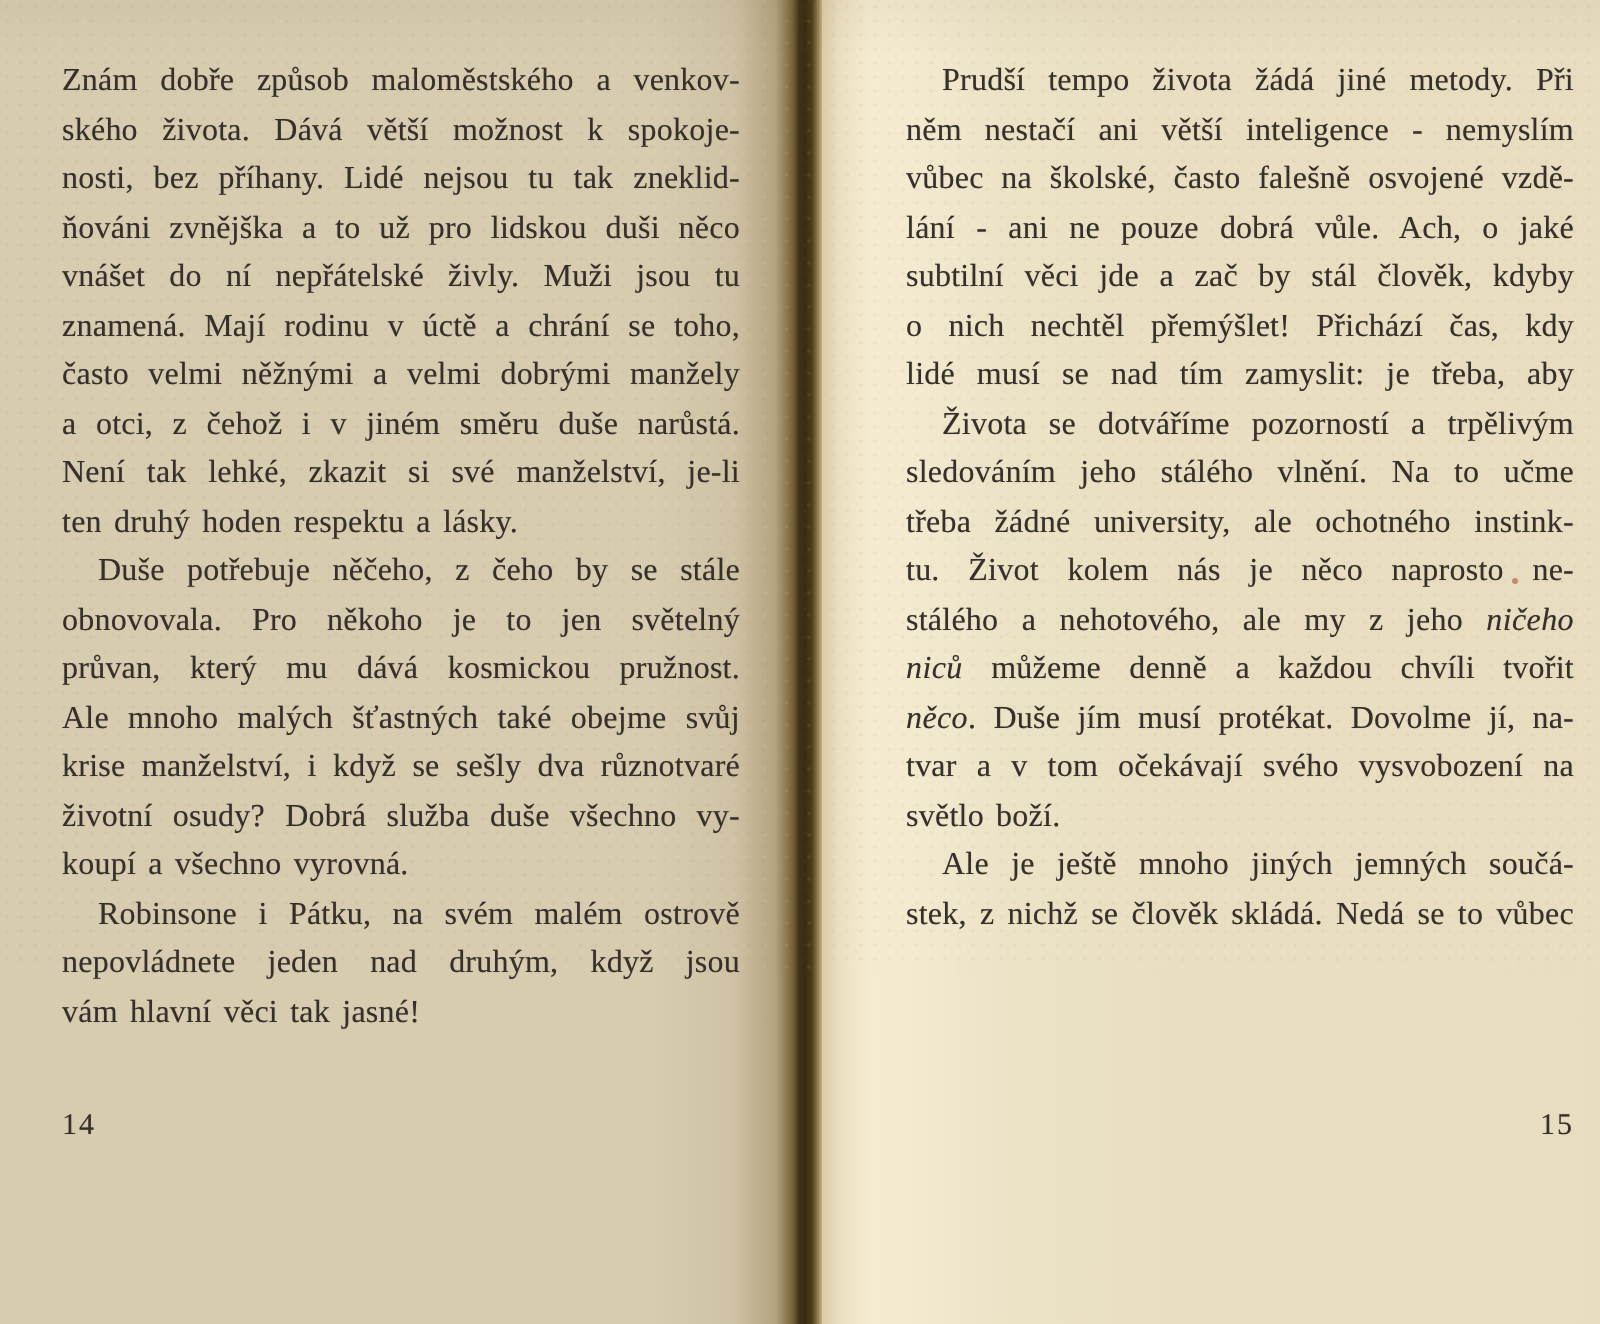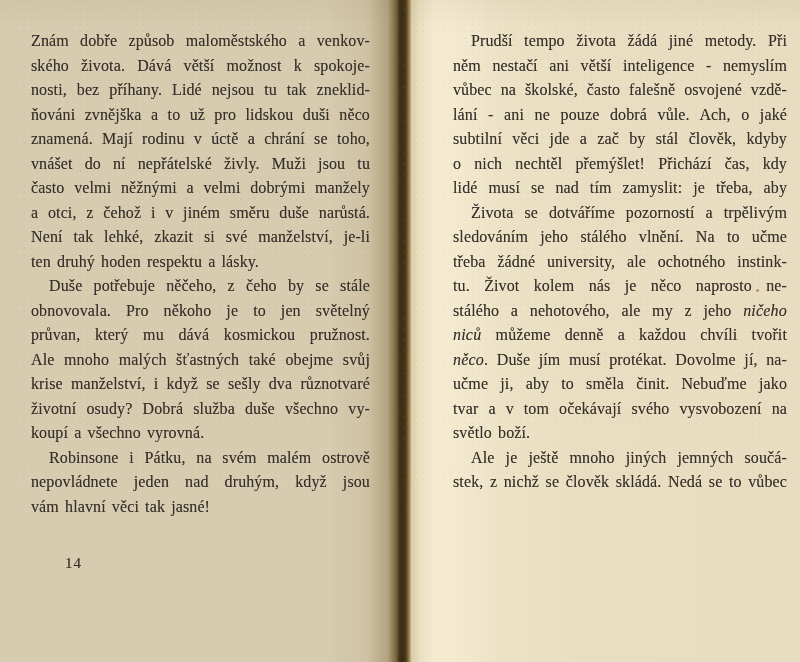--- a/index.html
+++ b/index.html
@@ -64,21 +64,20 @@
   .line.end { text-align: left; word-spacing: 2px; }
   .line.end::after { content: none; }
   .line em { font-style: italic; letter-spacing: 0.2px; }
 
   .folio {
     position: absolute; top: 551px; height: 24px;
     color: var(--ink, #36302a); font-size: 15px; line-height: 24px;
     letter-spacing: 1px;
     font-variant-numeric: oldstyle-nums;
     text-shadow: 0 0 0.4px rgba(54,48,42,0.45);
-    margin-left: 34px;
   }
   .folio-left  { left: 31px; }
   .folio-right { left: 453px; width: 334px; text-align: right; padding-right: 13px; }
 
   .speck {
     position: absolute; left: 756px; top: 289px; width: 3px; height: 3px;
     border-radius: 50%; background: rgba(168,70,42,0.55); pointer-events: none;
   }
 </style>
 </head>
@@ -90,22 +89,22 @@
   <div class="bg-right"></div>
   <div class="shade"></div>
   <div class="texture"></div>
 
   <div class="page">
     <div class="text-block text-left" id="left-lines">
         <div class="line"><span>Znám dobře způsob maloměstského a venkov-</span></div>
         <div class="line"><span>ského života. Dává větší možnost k spokoje-</span></div>
         <div class="line"><span>nosti, bez příhany. Lidé nejsou tu tak zneklid-</span></div>
         <div class="line"><span>ňováni zvnějška a to už pro lidskou duši něco</span></div>
+        <div class="line"><span>vnášet do ní nepřátelské živly. Muži jsou tu</span></div>
         <div class="line"><span>znamená. Mají rodinu v úctě a chrání se toho,</span></div>
-        <div class="line"><span>vnášet do ní nepřátelské živly. Muži jsou tu</span></div>
         <div class="line"><span>často velmi něžnými a velmi dobrými manžely</span></div>
         <div class="line"><span>a otci, z čehož i v jiném směru duše narůstá.</span></div>
         <div class="line"><span>Není tak lehké, zkazit si své manželství, je-li</span></div>
         <div class="line end"><span>ten druhý hoden respektu a lásky.</span></div>
         <div class="line indent"><span>Duše potřebuje něčeho, z čeho by se stále</span></div>
         <div class="line"><span>obnovovala. Pro někoho je to jen světelný</span></div>
         <div class="line"><span>průvan, který mu dává kosmickou pružnost.</span></div>
         <div class="line"><span>Ale mnoho malých šťastných také obejme svůj</span></div>
         <div class="line"><span>krise manželství, i když se sešly dva různotvaré</span></div>
         <div class="line"><span>životní osudy? Dobrá služba duše všechno vy-</span></div>
@@ -126,21 +125,20 @@
         <div class="line"><span>subtilní věci jde a zač by stál člověk, kdyby</span></div>
         <div class="line"><span>o nich nechtěl přemýšlet! Přichází čas, kdy</span></div>
         <div class="line"><span>lidé musí se nad tím zamyslit: je třeba, aby</span></div>
         <div class="line indent"><span>Života se dotváříme pozorností a trpělivým</span></div>
         <div class="line"><span>sledováním jeho stálého vlnění. Na to učme</span></div>
         <div class="line"><span>třeba žádné university, ale ochotného instink-</span></div>
         <div class="line"><span>tu. Život kolem nás je něco naprosto ne-</span></div>
         <div class="line"><span>stálého a nehotového, ale my z jeho </span><em>ničeho</em></div>
         <div class="line"><em>niců</em><span> můžeme denně a každou chvíli tvořit</span></div>
         <div class="line"><em>něco</em><span>. Duše jím musí protékat. Dovolme jí, na-</span></div>
-        <div class="line"><span>učme ji, aby to směla činit. Nebuďme jako</span></div>
         <div class="line"><span>tvar a v tom očekávají svého vysvobození na</span></div>
         <div class="line end"><span>světlo boží.</span></div>
         <div class="line indent"><span>Ale je ještě mnoho jiných jemných součá-</span></div>
         <div class="line"><span>stek, z nichž se člověk skládá. Nedá se to vůbec</span></div>
       </div>
     <div class="folio folio-right">15</div>
   </div>
 
   <div class="speck"></div>
 </div>

